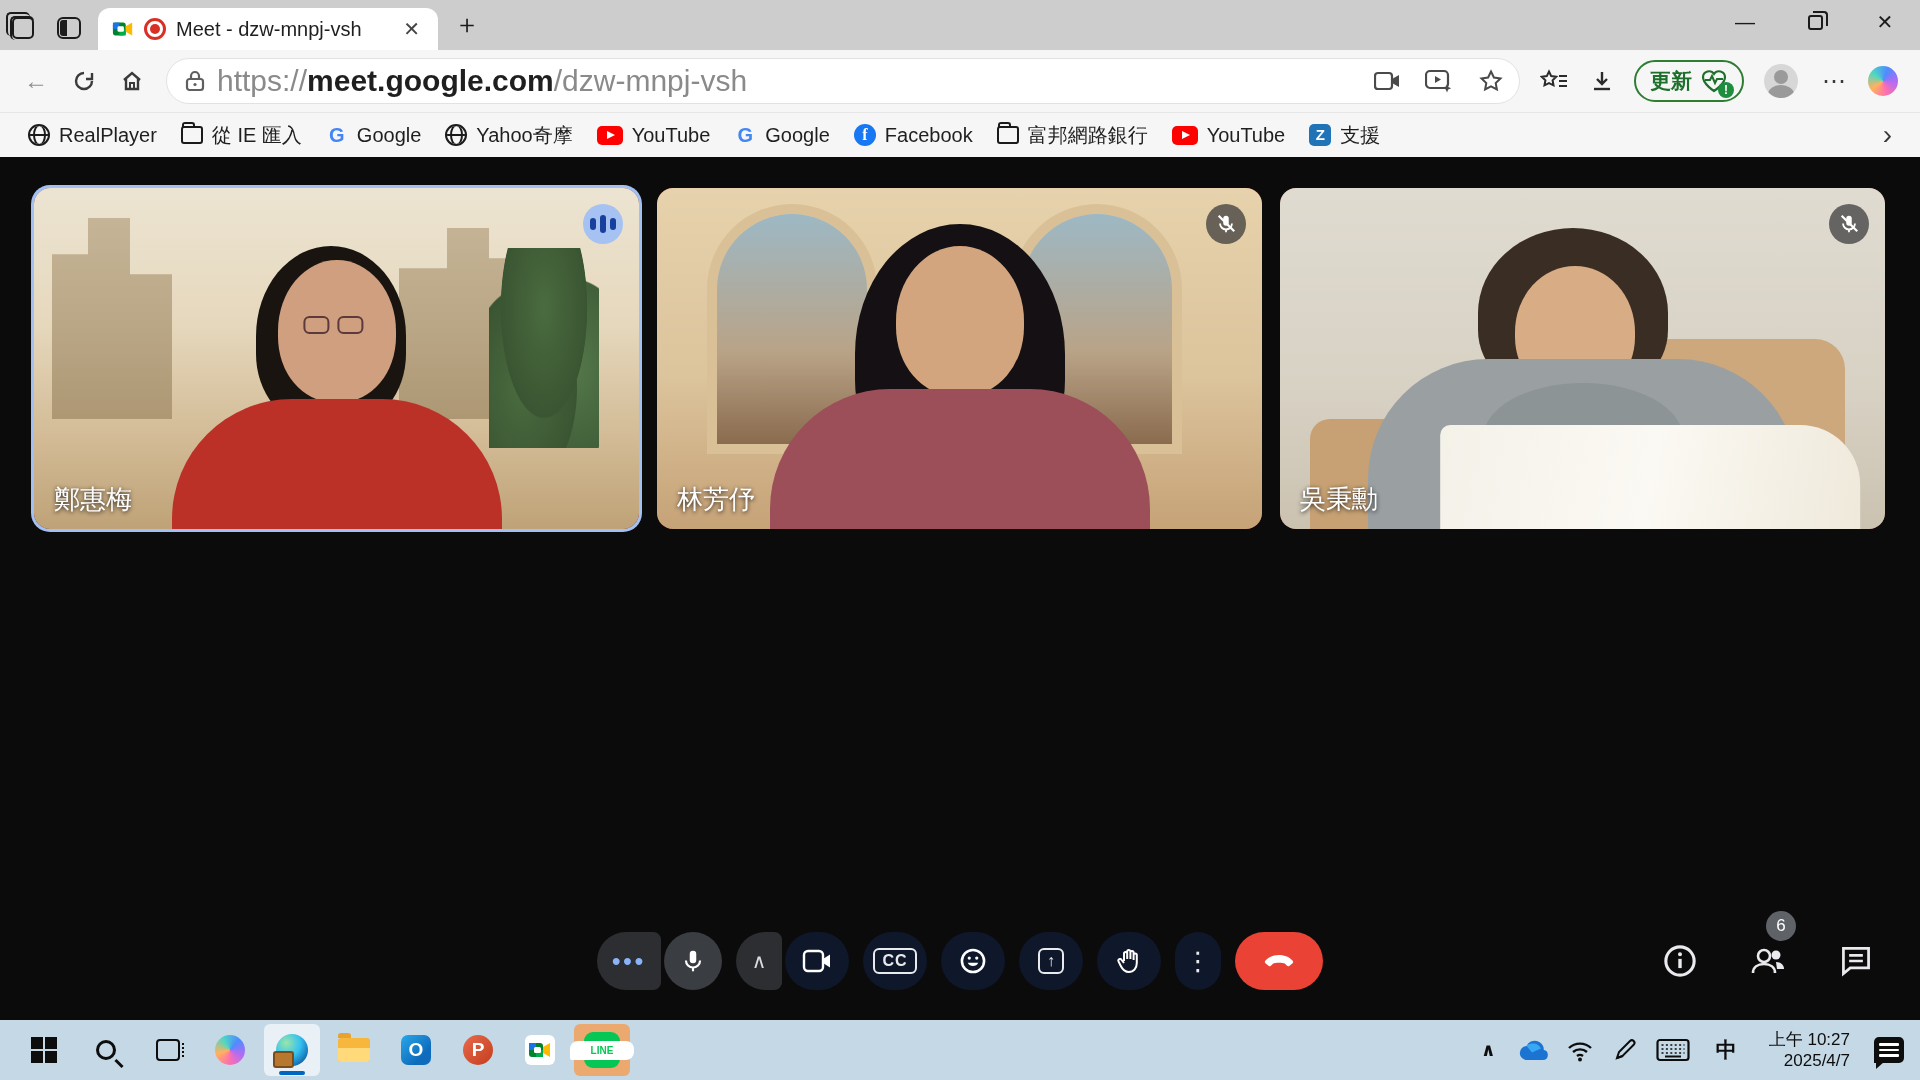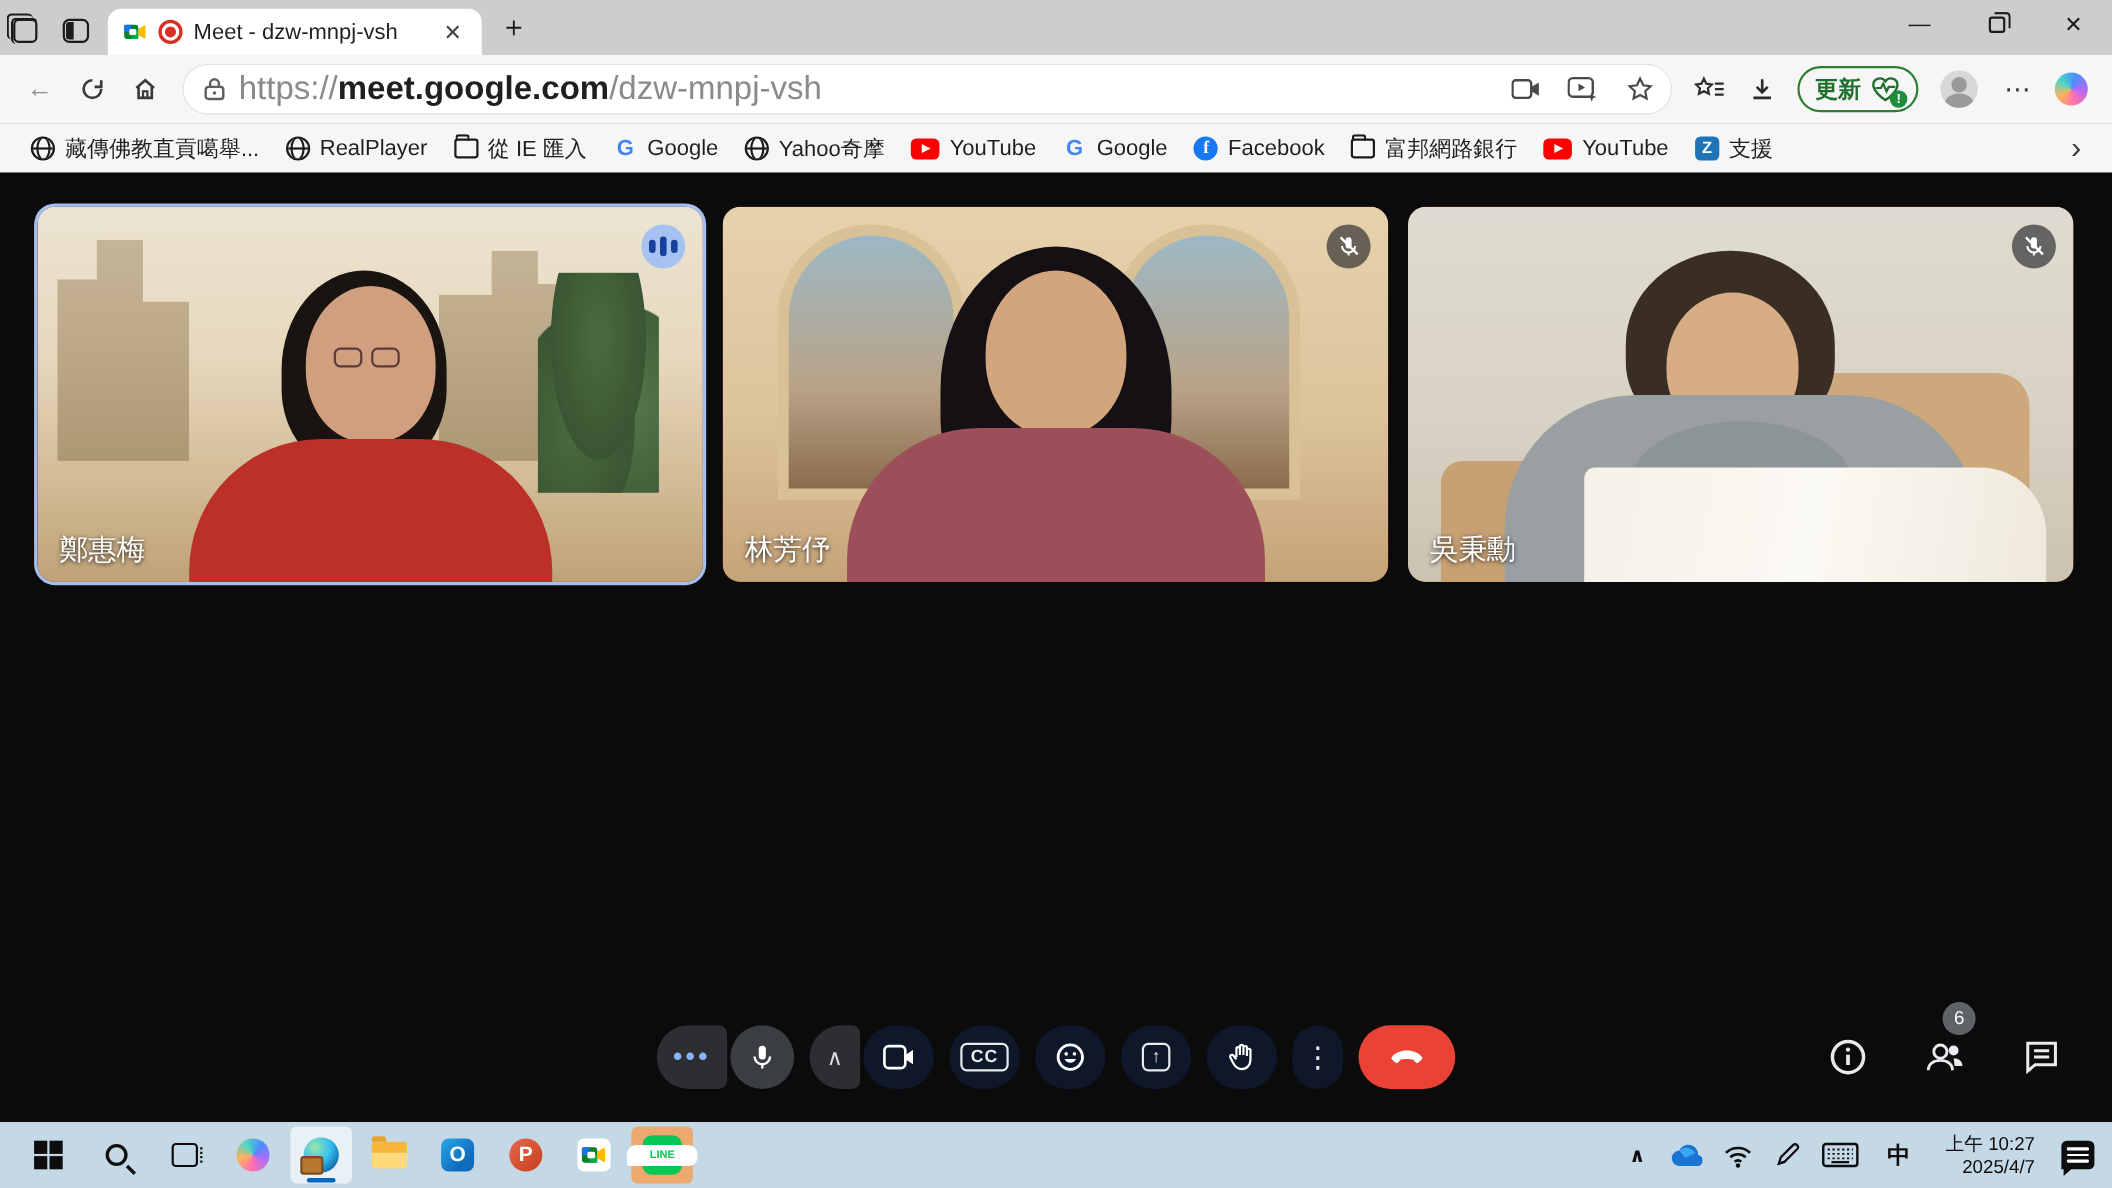--- a/index.html
+++ b/index.html
@@ -295,24 +295,20 @@
     </div>
 
     <div class="avatar"></div>
     <div class="nav-btn">⋯</div>
     <div class="copilot-icon"></div>
   </div>
 
   <div class="bookmarks">
     <div class="bm">
         <span class="globe"></span>
-        <span>藏傳佛教直貢噶舉...</span>
-      </div>
-    <div class="bm">
-        <span class="globe"></span>
         <span>RealPlayer</span>
       </div>
     <div class="bm">
         <span class="folder-icon"></span>
         <span>從 IE 匯入</span>
       </div>
     <div class="bm">
         <span class="g-icon">G</span>
         <span>Google</span>
       </div>

